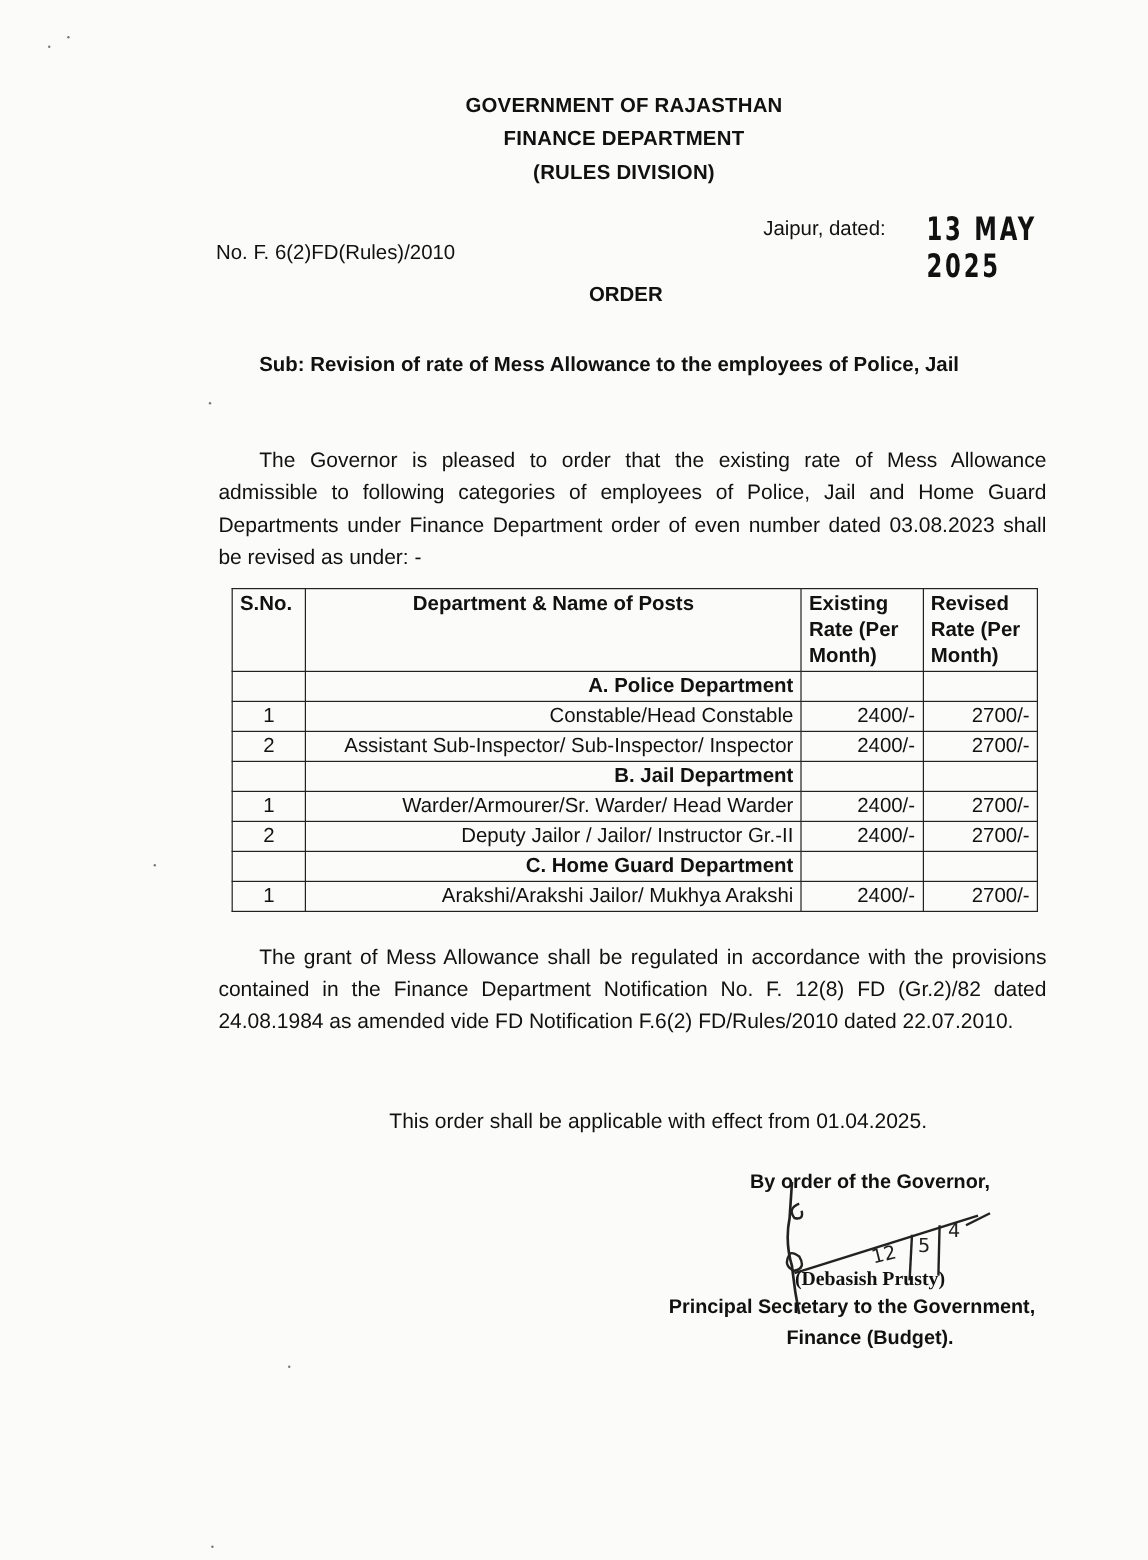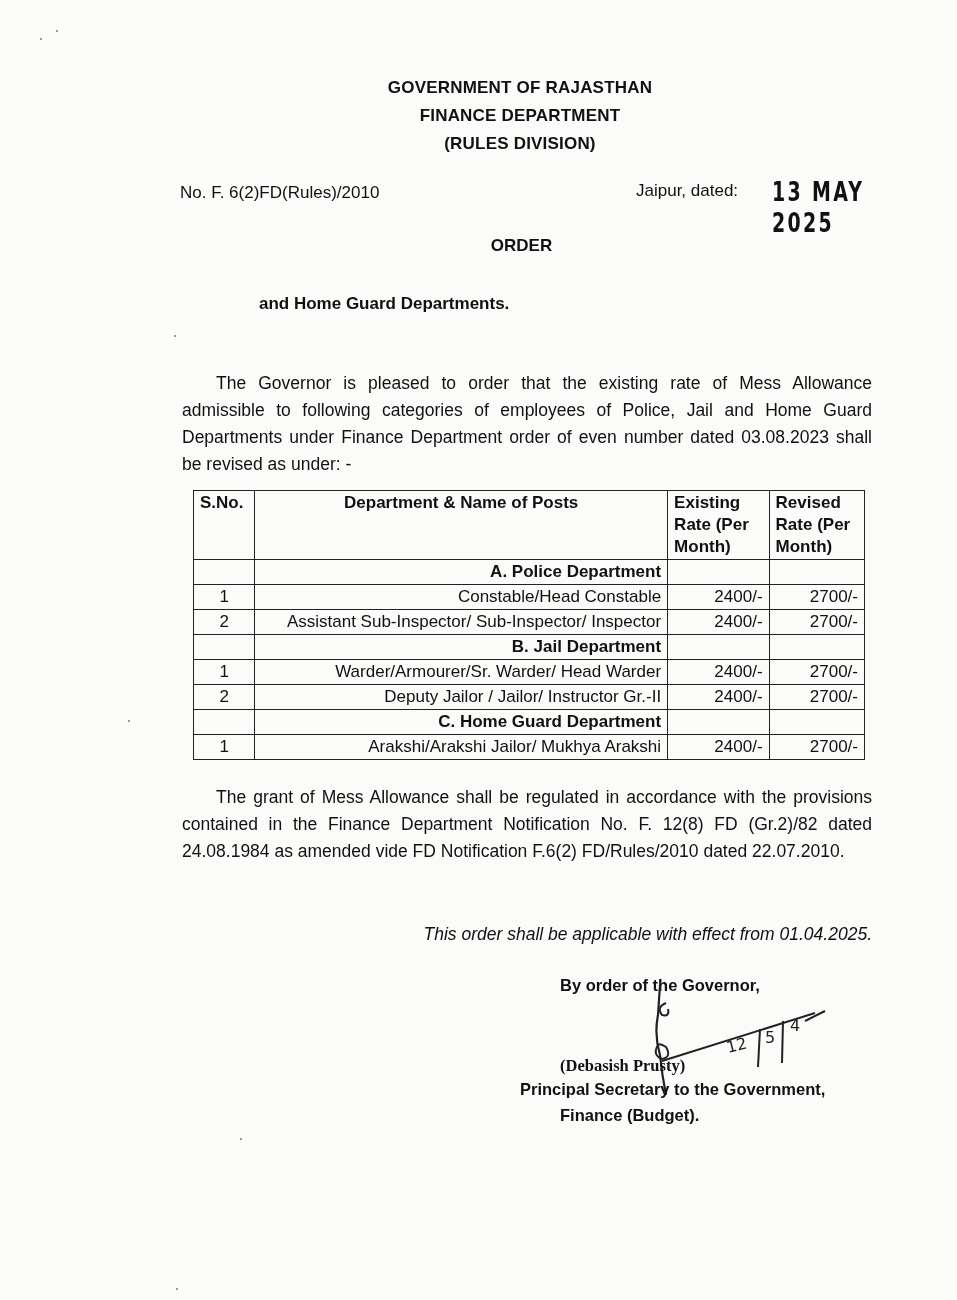--- a/index.html
+++ b/index.html
@@ -4,58 +4,58 @@
 <style>
   html, body { margin: 0; padding: 0; }
   body {
     width: 957px; height: 1300px; position: relative; overflow: hidden;
     background: #fbfbfa;
     font-family: "Liberation Sans", "DejaVu Sans", sans-serif;
     color: #111;
   }
   .abs { position: absolute; }
   .hdr { left: 0; width: 1040px; text-align: center; font-weight: bold; font-size: 17px; letter-spacing: 0.2px; }
-  .ref { left: 180px; top: 183px; font-size: 17px; }
+  .ref { left: 180px; top: 201px; font-size: 17px; }
   .dated { left: 636px; top: 181px; font-size: 17px; }
   .stamp { left: 772px; top: 176px; font-family: "DejaVu Sans Condensed", "DejaVu Sans", sans-serif; font-weight: bold; font-size: 27px; transform: scaleX(0.78); transform-origin: left center; letter-spacing: 3px; }
   .order { left: 0; width: 1043px; top: 236px; text-align: center; font-weight: bold; font-size: 17px; }
   .sub { left: 216px; top: 290px; width: 680px; font-weight: bold; font-size: 17px; line-height: 27px; }
   .sub .l2 { padding-left: 43px; display: block; }
   .para { left: 182px; width: 690px; font-size: 17.5px; line-height: 27px; text-align: justify; }
   .para .ind { padding-left: 34px; }
   table.rates {
     position: absolute; left: 193px; top: 490px; width: 672px;
     border-collapse: collapse; font-size: 17px;
   }
   table.rates td, table.rates th {
     border: 1.4px solid #222; padding: 1px 6px; vertical-align: top; line-height: 22px; text-align: right;
   }
   table.rates th { font-weight: bold; text-align: left; }
   table.rates th.c { text-align: center; }
   table.rates td.sn { text-align: center; width: 48px; }
   .sec { font-weight: bold; }
-  .sign { font-weight: bold; font-size: 16.5px; text-align: left; }
+  .sign { font-weight: bold; font-size: 16.5px; text-align: center; }
   .sig-svg { position: absolute; left: 650px; top: 985px; }
   .speck { position: absolute; width: 2px; height: 2px; background: #777; border-radius: 1px; }
 </style>
 </head>
 <body>
 
 <div class="abs hdr" style="top:78px;">GOVERNMENT OF RAJASTHAN</div>
 <div class="abs hdr" style="top:106px;">FINANCE DEPARTMENT</div>
 <div class="abs hdr" style="top:134px;">(RULES DIVISION)</div>
 
 <div class="abs ref">No. F. 6(2)FD(Rules)/2010</div>
 <div class="abs dated">Jaipur, dated:</div>
 <div class="abs stamp">13 MAY 2025</div>
 
 <div class="abs order">ORDER</div>
 
 <div class="abs sub">
-  <span class="l2">and Home Guard Departments.</span>
+  <span>Sub: Revision of rate of Mess Allowance to the employees of Police, Jail</span>
 </div>
 
 <div class="abs para" style="top:370px;">
   <span class="ind"></span><span>The Governor is pleased to order that the existing rate of Mess Allowance admissible to following categories of employees of Police, Jail and Home Guard Departments under Finance Department order of even number dated 03.08.2023 shall be revised as under: -</span>
 </div>
 
 <table class="rates">
   <thead>
     <tr>
       <th style="width:48px;height:66px;">S.No.</th>
@@ -113,21 +113,21 @@
       <td>2400/-</td>
       <td>2700/-</td>
     </tr>
   </tbody>
 </table>
 
 <div class="abs para" style="top:784px;">
   <span class="ind"></span><span>The grant of Mess Allowance shall be regulated in accordance with the provisions contained in the Finance Department Notification No. F. 12(8) FD (Gr.2)/82 dated 24.08.1984 as amended vide FD Notification F.6(2) FD/Rules/2010 dated 22.07.2010.</span>
 </div>
 
-<div class="abs para" style="top:921px; text-align:right;font-style:italic;">
+<div class="abs para" style="top:921px; text-align:center;">
   <span style="padding-left:43px;"></span><span>This order shall be applicable with effect from 01.04.2025.</span>
 </div>
 
 <div class="abs sign" style="left:560px; width:330px; top:976px;">By order of the Governor,</div>
 
 <svg class="sig-svg" width="190" height="110" viewBox="0 0 190 110">
   <path d="M10 0 L8 30 Q4 50 10 70 Q12 90 16 110" stroke="#222" stroke-width="2.2" fill="none"></path>
   <path d="M16 18 q-10 4 -4 12 q8 2 6 -6" stroke="#222" stroke-width="2" fill="none"></path>
   <path d="M8 60 q-6 10 4 14 q10 -2 4 -12 q-6 -4 -8 -2" stroke="#222" stroke-width="2" fill="none"></path>
   <path d="M12 76 L165 28" stroke="#222" stroke-width="2" fill="none"></path>

